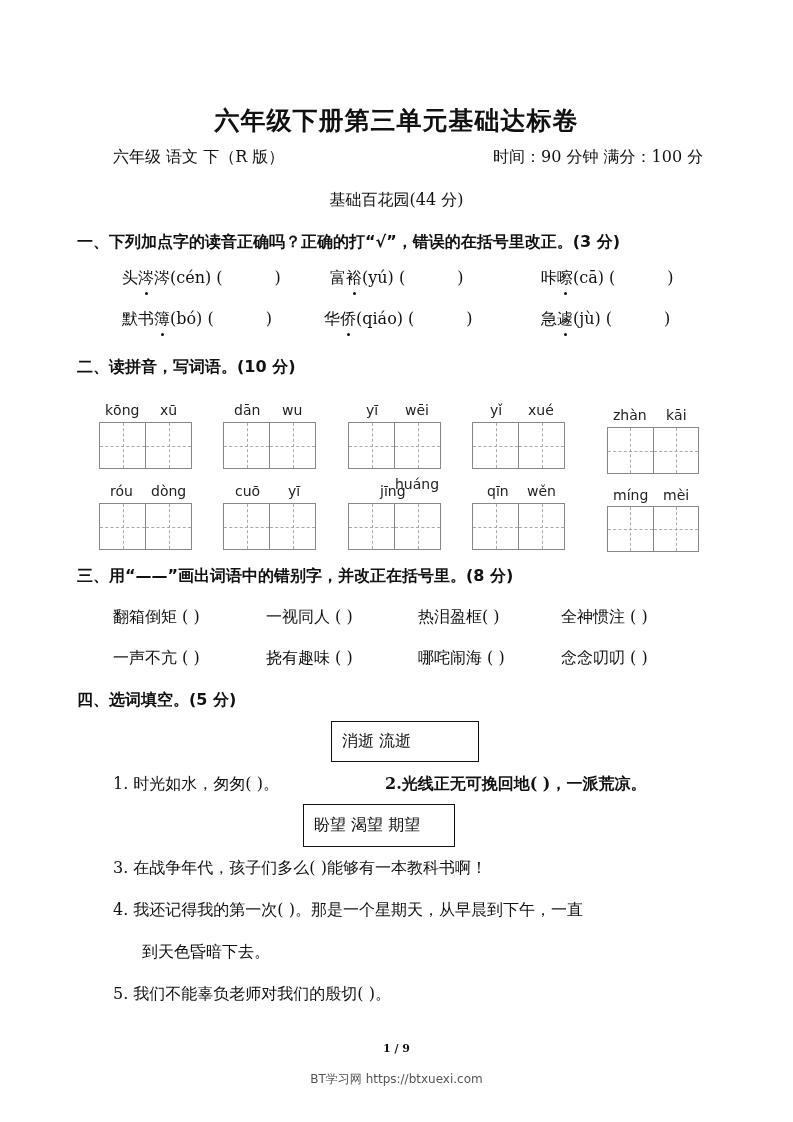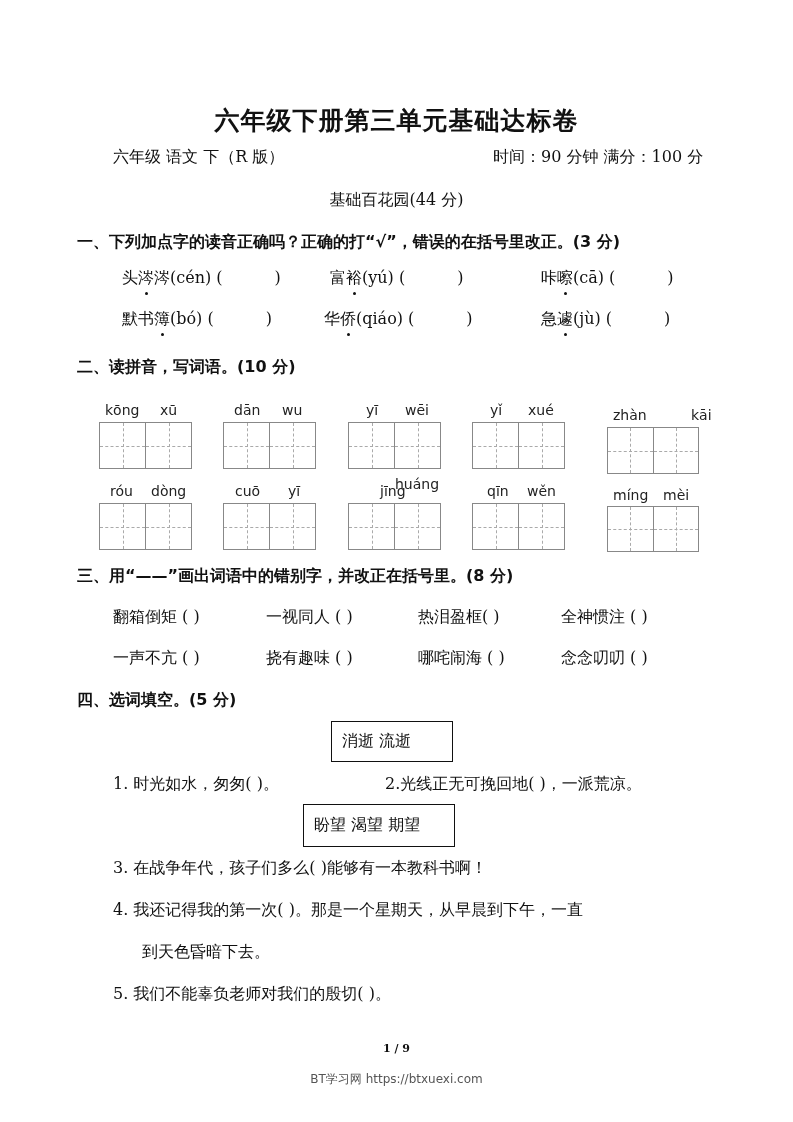--- a/index.html
+++ b/index.html
@@ -76,21 +76,21 @@
   </div>
 
 <span class="py" style="left:490px;top:402px;">yǐ</span>
 <span class="py" style="left:528px;top:402px;text-align:center;">xué</span>
 <div class="grid" style="left:472px;top:422px;width:93px;height:47px;">
     <div class="cell"></div>
     <div class="cell"></div>
   </div>
 
 <span class="py" style="left:613px;top:407px;">zhàn</span>
-<span class="py" style="left:691px;top:407px;">kāi</span>
+<span class="py" style="left:666px;top:407px;">kāi</span>
 <div class="grid" style="left:607px;top:427px;width:92px;height:47px;">
     <div class="cell"></div>
     <div class="cell"></div>
   </div>
 
 <span class="py" style="left:110px;top:483px;">róu</span>
 <span class="py" style="left:151px;top:483px;">dòng</span>
 <div class="grid" style="left:99px;top:503px;width:93px;height:47px;">
     <div class="cell"></div>
     <div class="cell"></div>
@@ -128,23 +128,23 @@
 <div class="abs item" style="left:113px;top:607px;">翻箱倒矩 (      )</div>
 <div class="abs item" style="left:266px;top:607px;">一视同人 (      )</div>
 <div class="abs item" style="left:418px;top:607px;">热泪盈框(      )</div>
 <div class="abs item" style="left:561px;top:607px;">全神惯注 (      )</div>
 <div class="abs item" style="left:113px;top:648px;">一声不亢 (     )</div>
 <div class="abs item" style="left:266px;top:648px;">挠有趣味 (      )</div>
 <div class="abs item" style="left:418px;top:648px;">哪咤闹海 (      )</div>
 <div class="abs item" style="left:561px;top:648px;">念念叨叨 (      )</div>
 
 <div class="abs q" style="left:77px;top:690px;">四、选词填空。(5 分)</div>
-<div class="wordbox" style="left:331px;top:721px;width:122px;height:41px;">消逝   流逝</div>
+<div class="wordbox" style="left:331px;top:721px;width:148px;height:41px;">消逝   流逝</div>
 <div class="abs item" style="left:113px;top:774px;">1. 时光如水，匆匆(          )。</div>
-<div class="abs item" style="left:385px;top:774px;">2.光线正无可挽回地(          )，一派荒凉。</div>
+<div class="abs item" style="left:385px;top:774px;font-weight:bold;">2.光线正无可挽回地(          )，一派荒凉。</div>
 <div class="wordbox" style="left:303px;top:804px;width:152px;height:43px;">盼望   渴望   期望</div>
 <div class="abs item" style="left:113px;top:858px;">3. 在战争年代，孩子们多么(              )能够有一本教科书啊！</div>
 <div class="abs item" style="left:113px;top:900px;">4. 我还记得我的第一次(              )。那是一个星期天，从早晨到下午，一直</div>
 <div class="abs item" style="left:142px;top:942px;">到天色昏暗下去。</div>
 <div class="abs item" style="left:113px;top:984px;">5. 我们不能辜负老师对我们的殷切(              )。</div>
 
 <div class="abs center footer-page">1 / 9</div>
 <div class="abs center footer-site">BT学习网 https://btxuexi.com</div>
 
 </body></html>

